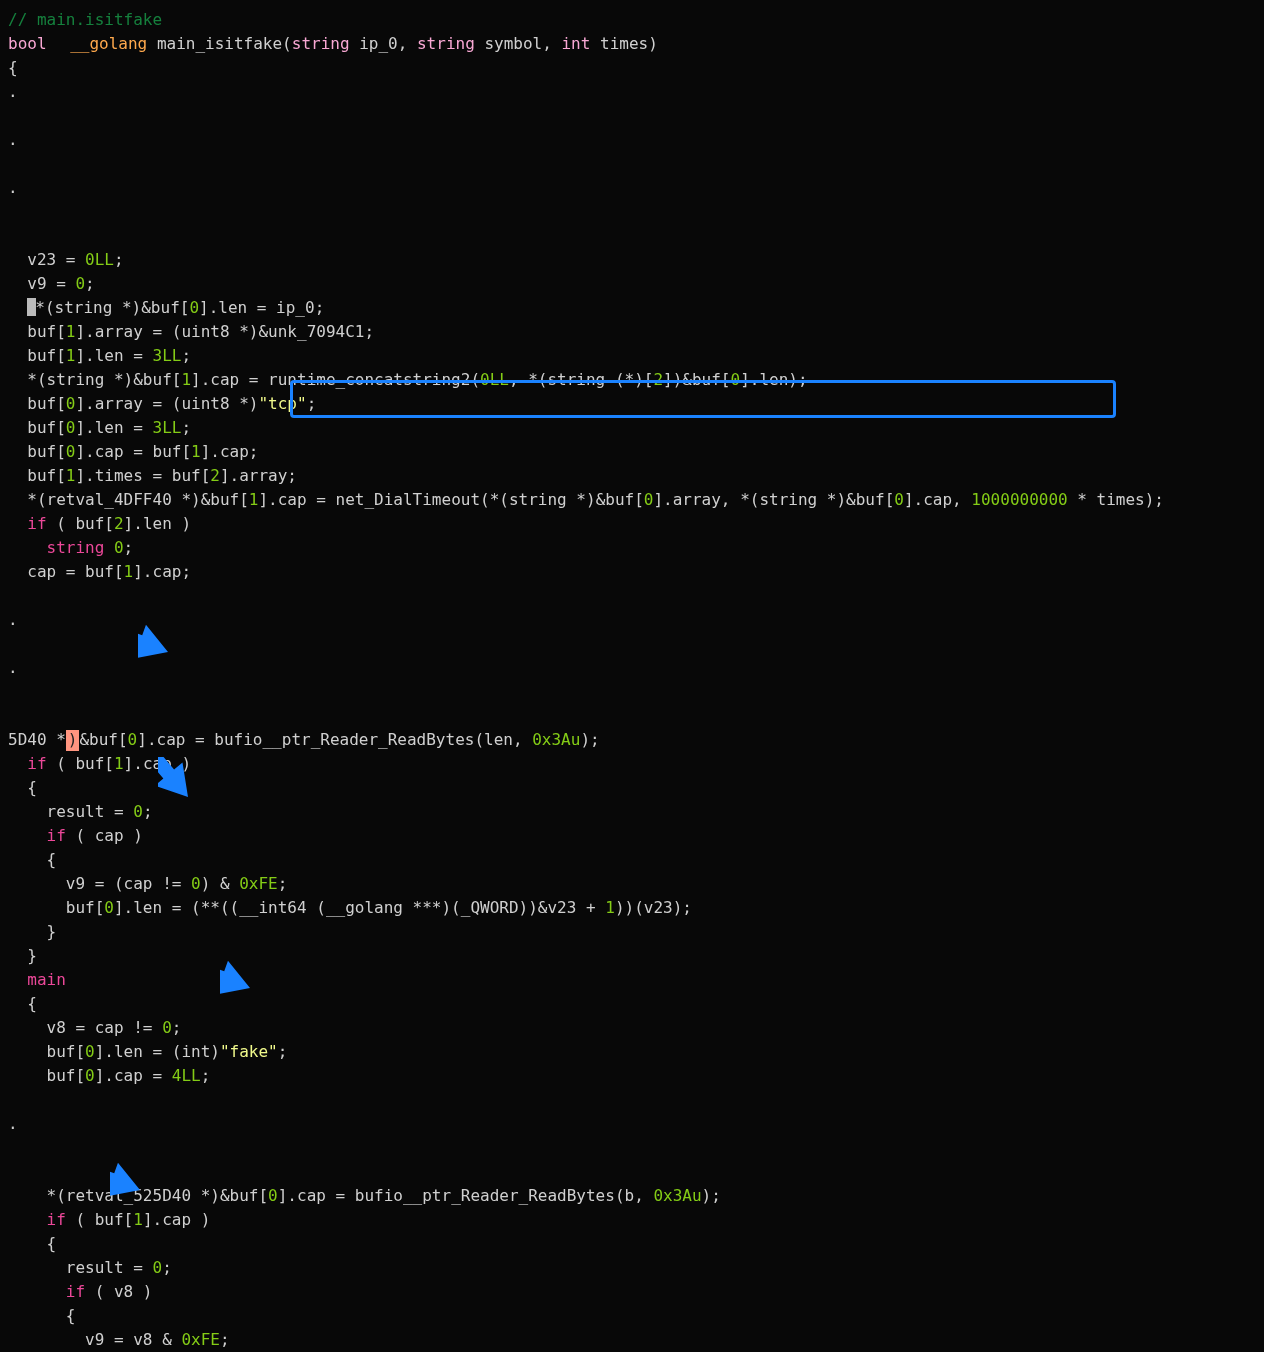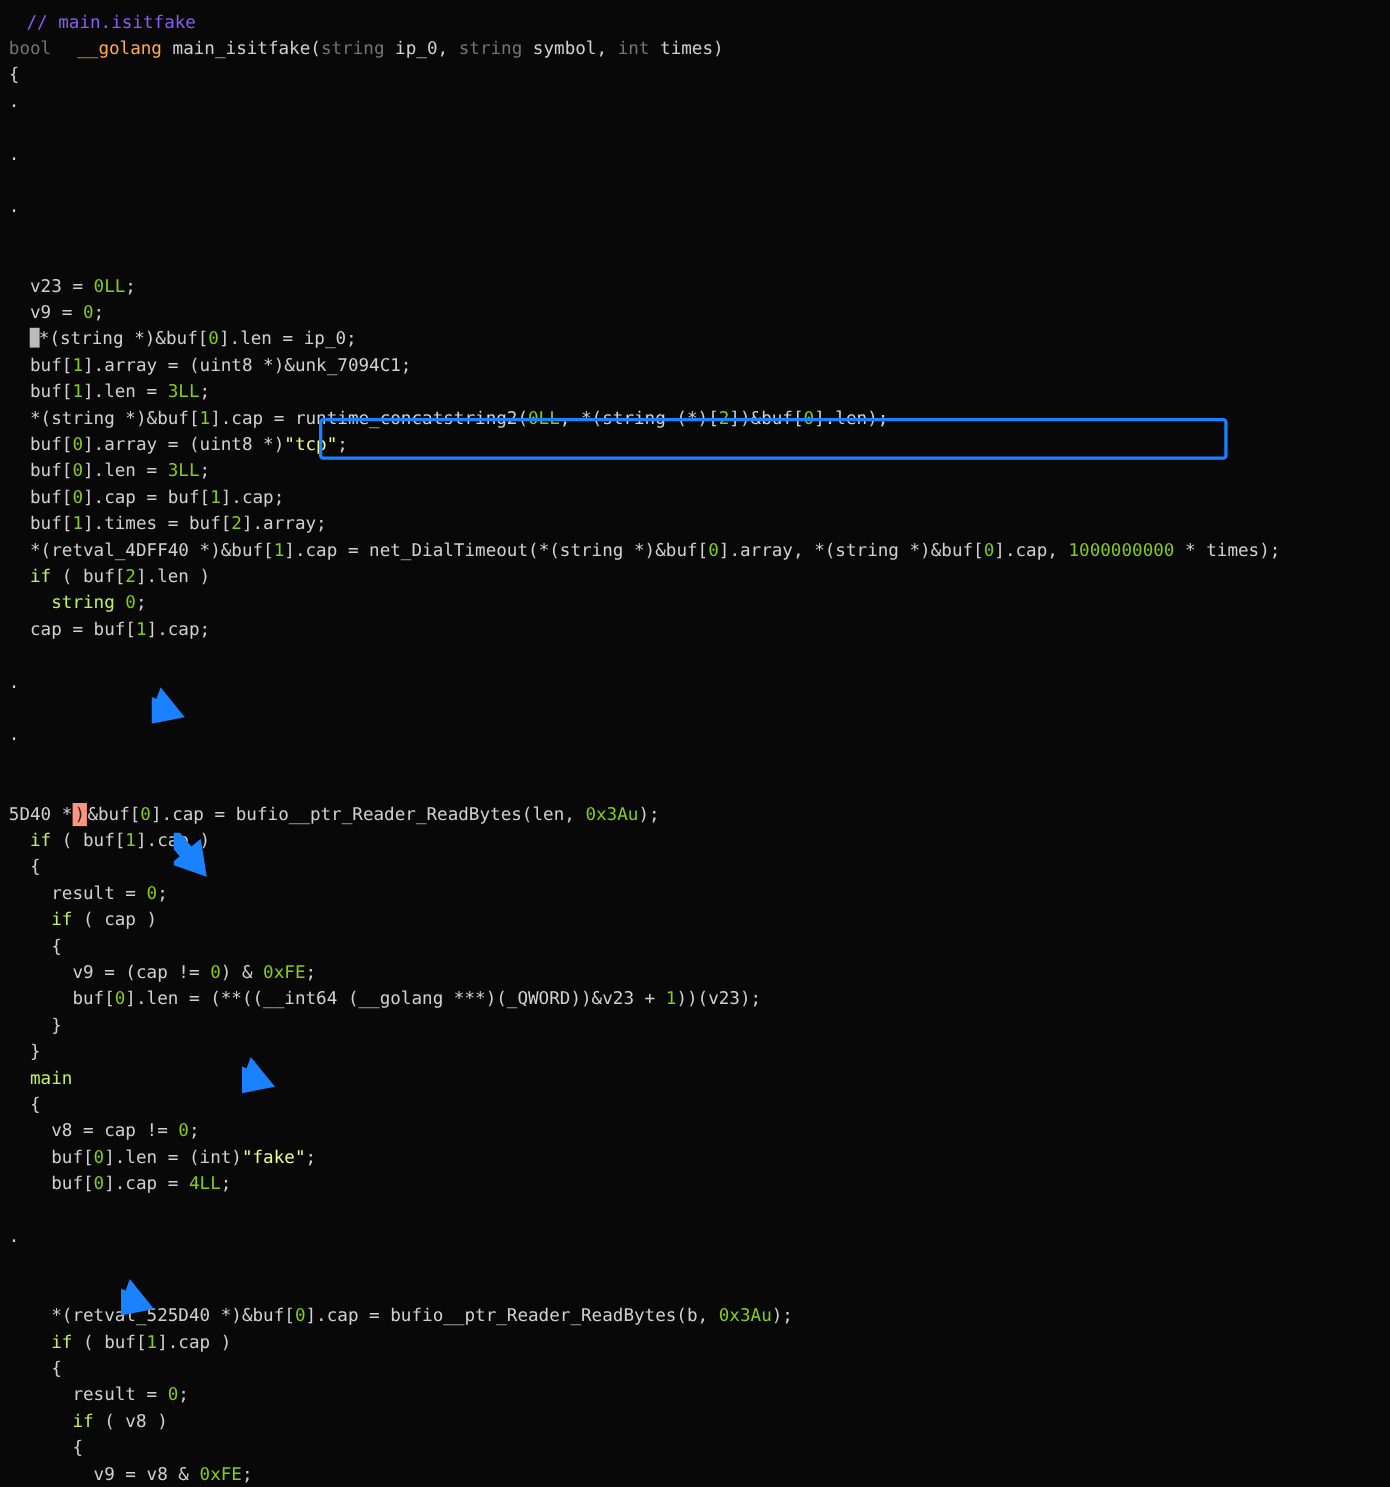--- a/index.html
+++ b/index.html
@@ -12,26 +12,26 @@
     padding: 8px;
     width: 1264px;
     height: 1352px;
     overflow: hidden;
     position: relative;
   }
   .code-line {
     white-space: pre;
     min-height: 24px;
   }
-  .c-comment { color: #8b5cf6; margin-left: 16px; }
-  .c-keyword { color: #bef264; }
+  .c-comment { color: #15803d; }
+  .c-keyword { color: #ec4899; }
   .c-keyword2 { color: #ffa94d; margin-left: 14px; }
   .c-string { color: #f1fa8c; }
   .c-number { color: #84cc16; }
-  .c-type { color: #737373; }
+  .c-type { color: #f9a8d4; }
   .c-ident { color: #d0d0d0; }
   .caret-block {
     display: inline-block;
     width: 9px;
     height: 18px;
     background: #bbbbbb;
     vertical-align: -3px;
     margin-right: -1px;
   }
   .caret-hl {

